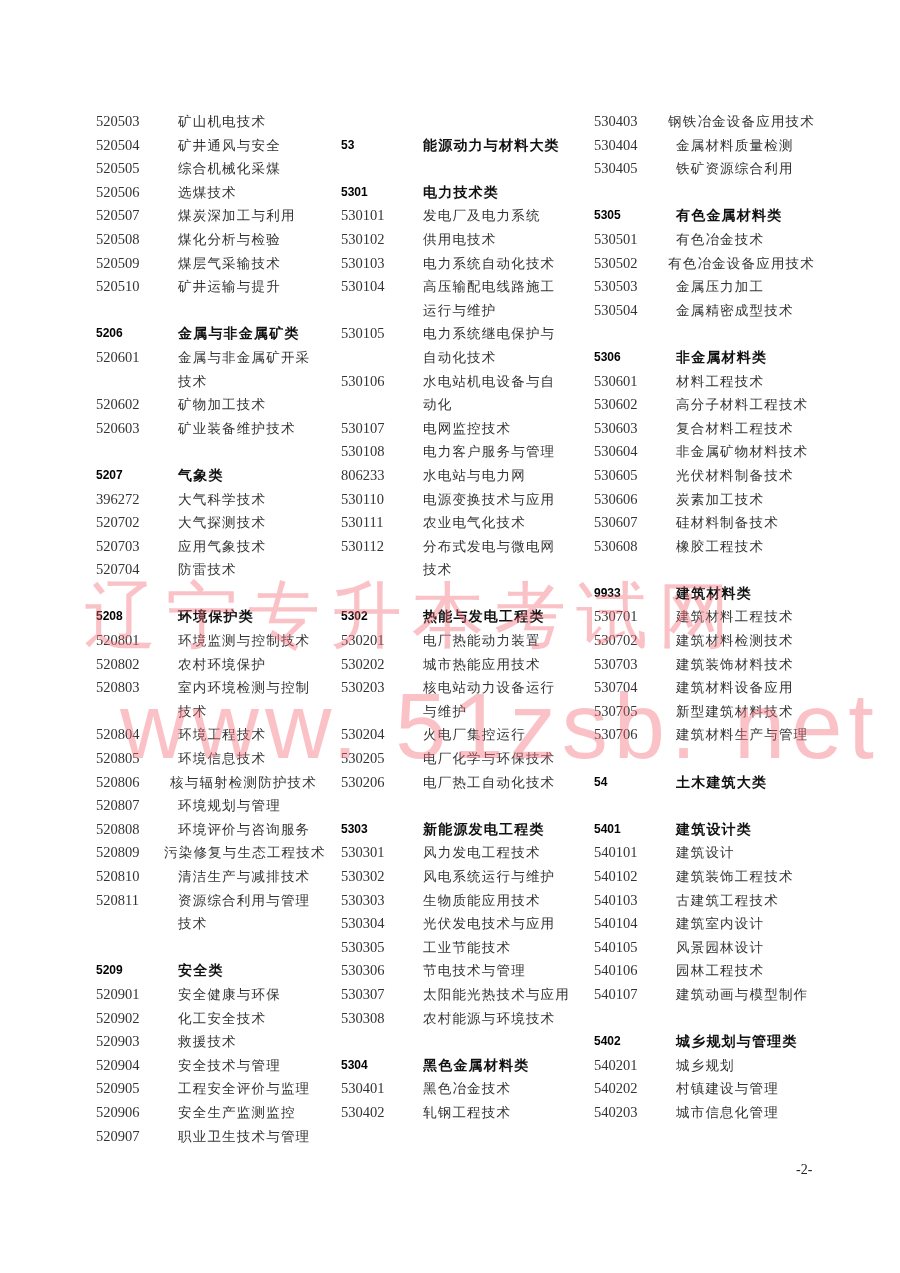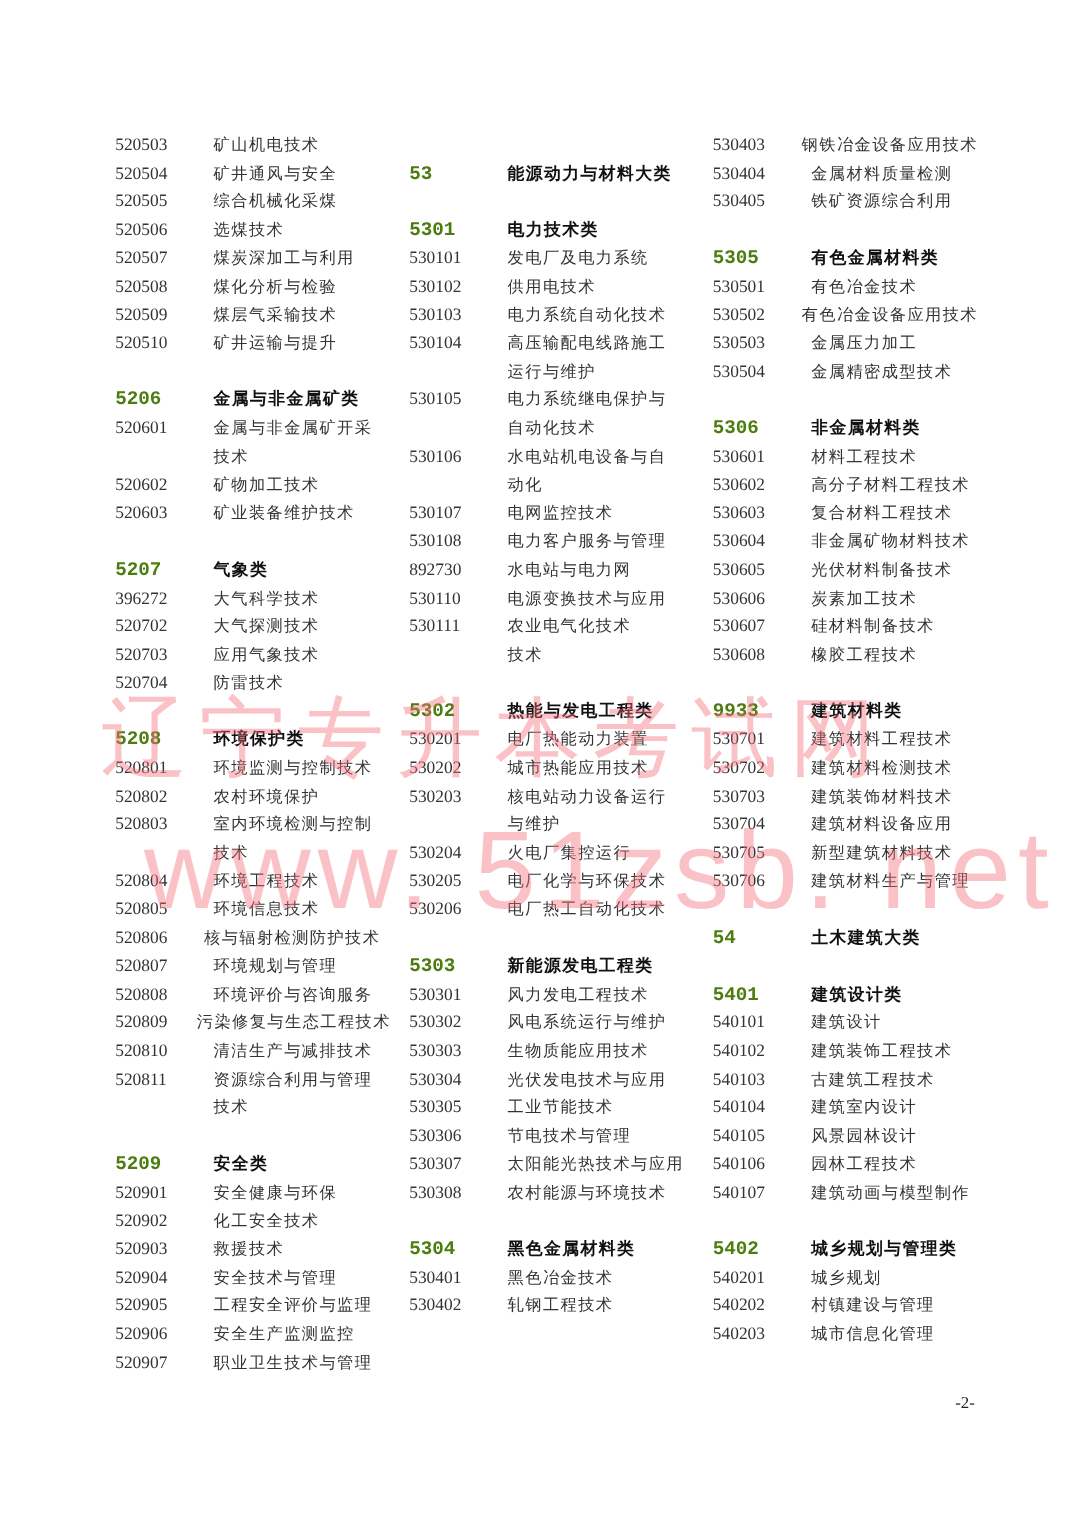--- a/index.html
+++ b/index.html
@@ -47,23 +47,23 @@
     .row .name {
       letter-spacing: 1.2px;
       color: #333;
       font-size: 13.5px;
     }
     .row .name.shift { margin-left: -8px; }
     .row .name.shift2 { margin-left: -14px; }
     .row.cont .code { visibility: hidden; }
     .row.header .code {
       font-weight: bold;
-      color: #4d7c0f;
-      font-family: Liberation Mono, monospace;
-      font-size: 16px;
+      color: #000000;
+      font-family: Liberation Sans, sans-serif;
+      font-size: 12px;
     }
     .row.header .name {
       font-weight: bold;
       color: #111;
       font-size: 14px;
     }
     .gap { height: 23.6px; }
     .page-number {
       position: absolute;
       left: 796px;
@@ -314,30 +314,34 @@
       </div>
       <div class="row">
         <span class="code">530107</span>
         <span class="name">电网监控技术</span>
       </div>
       <div class="row">
         <span class="code">530108</span>
         <span class="name">电力客户服务与管理</span>
       </div>
       <div class="row">
-        <span class="code">892730</span>
+        <span class="code">806233</span>
         <span class="name">水电站与电力网</span>
       </div>
       <div class="row">
         <span class="code">530110</span>
         <span class="name">电源变换技术与应用</span>
       </div>
       <div class="row">
         <span class="code">530111</span>
         <span class="name">农业电气化技术</span>
+      </div>
+      <div class="row">
+        <span class="code">530112</span>
+        <span class="name">分布式发电与微电网</span>
       </div>
       <div class="row cont">
         <span class="code"></span>
         <span class="name">技术</span>
       </div>
       <div class="gap"></div>
       <div class="row header">
         <span class="code">5302</span>
         <span class="name">热能与发电工程类</span>
       </div>

